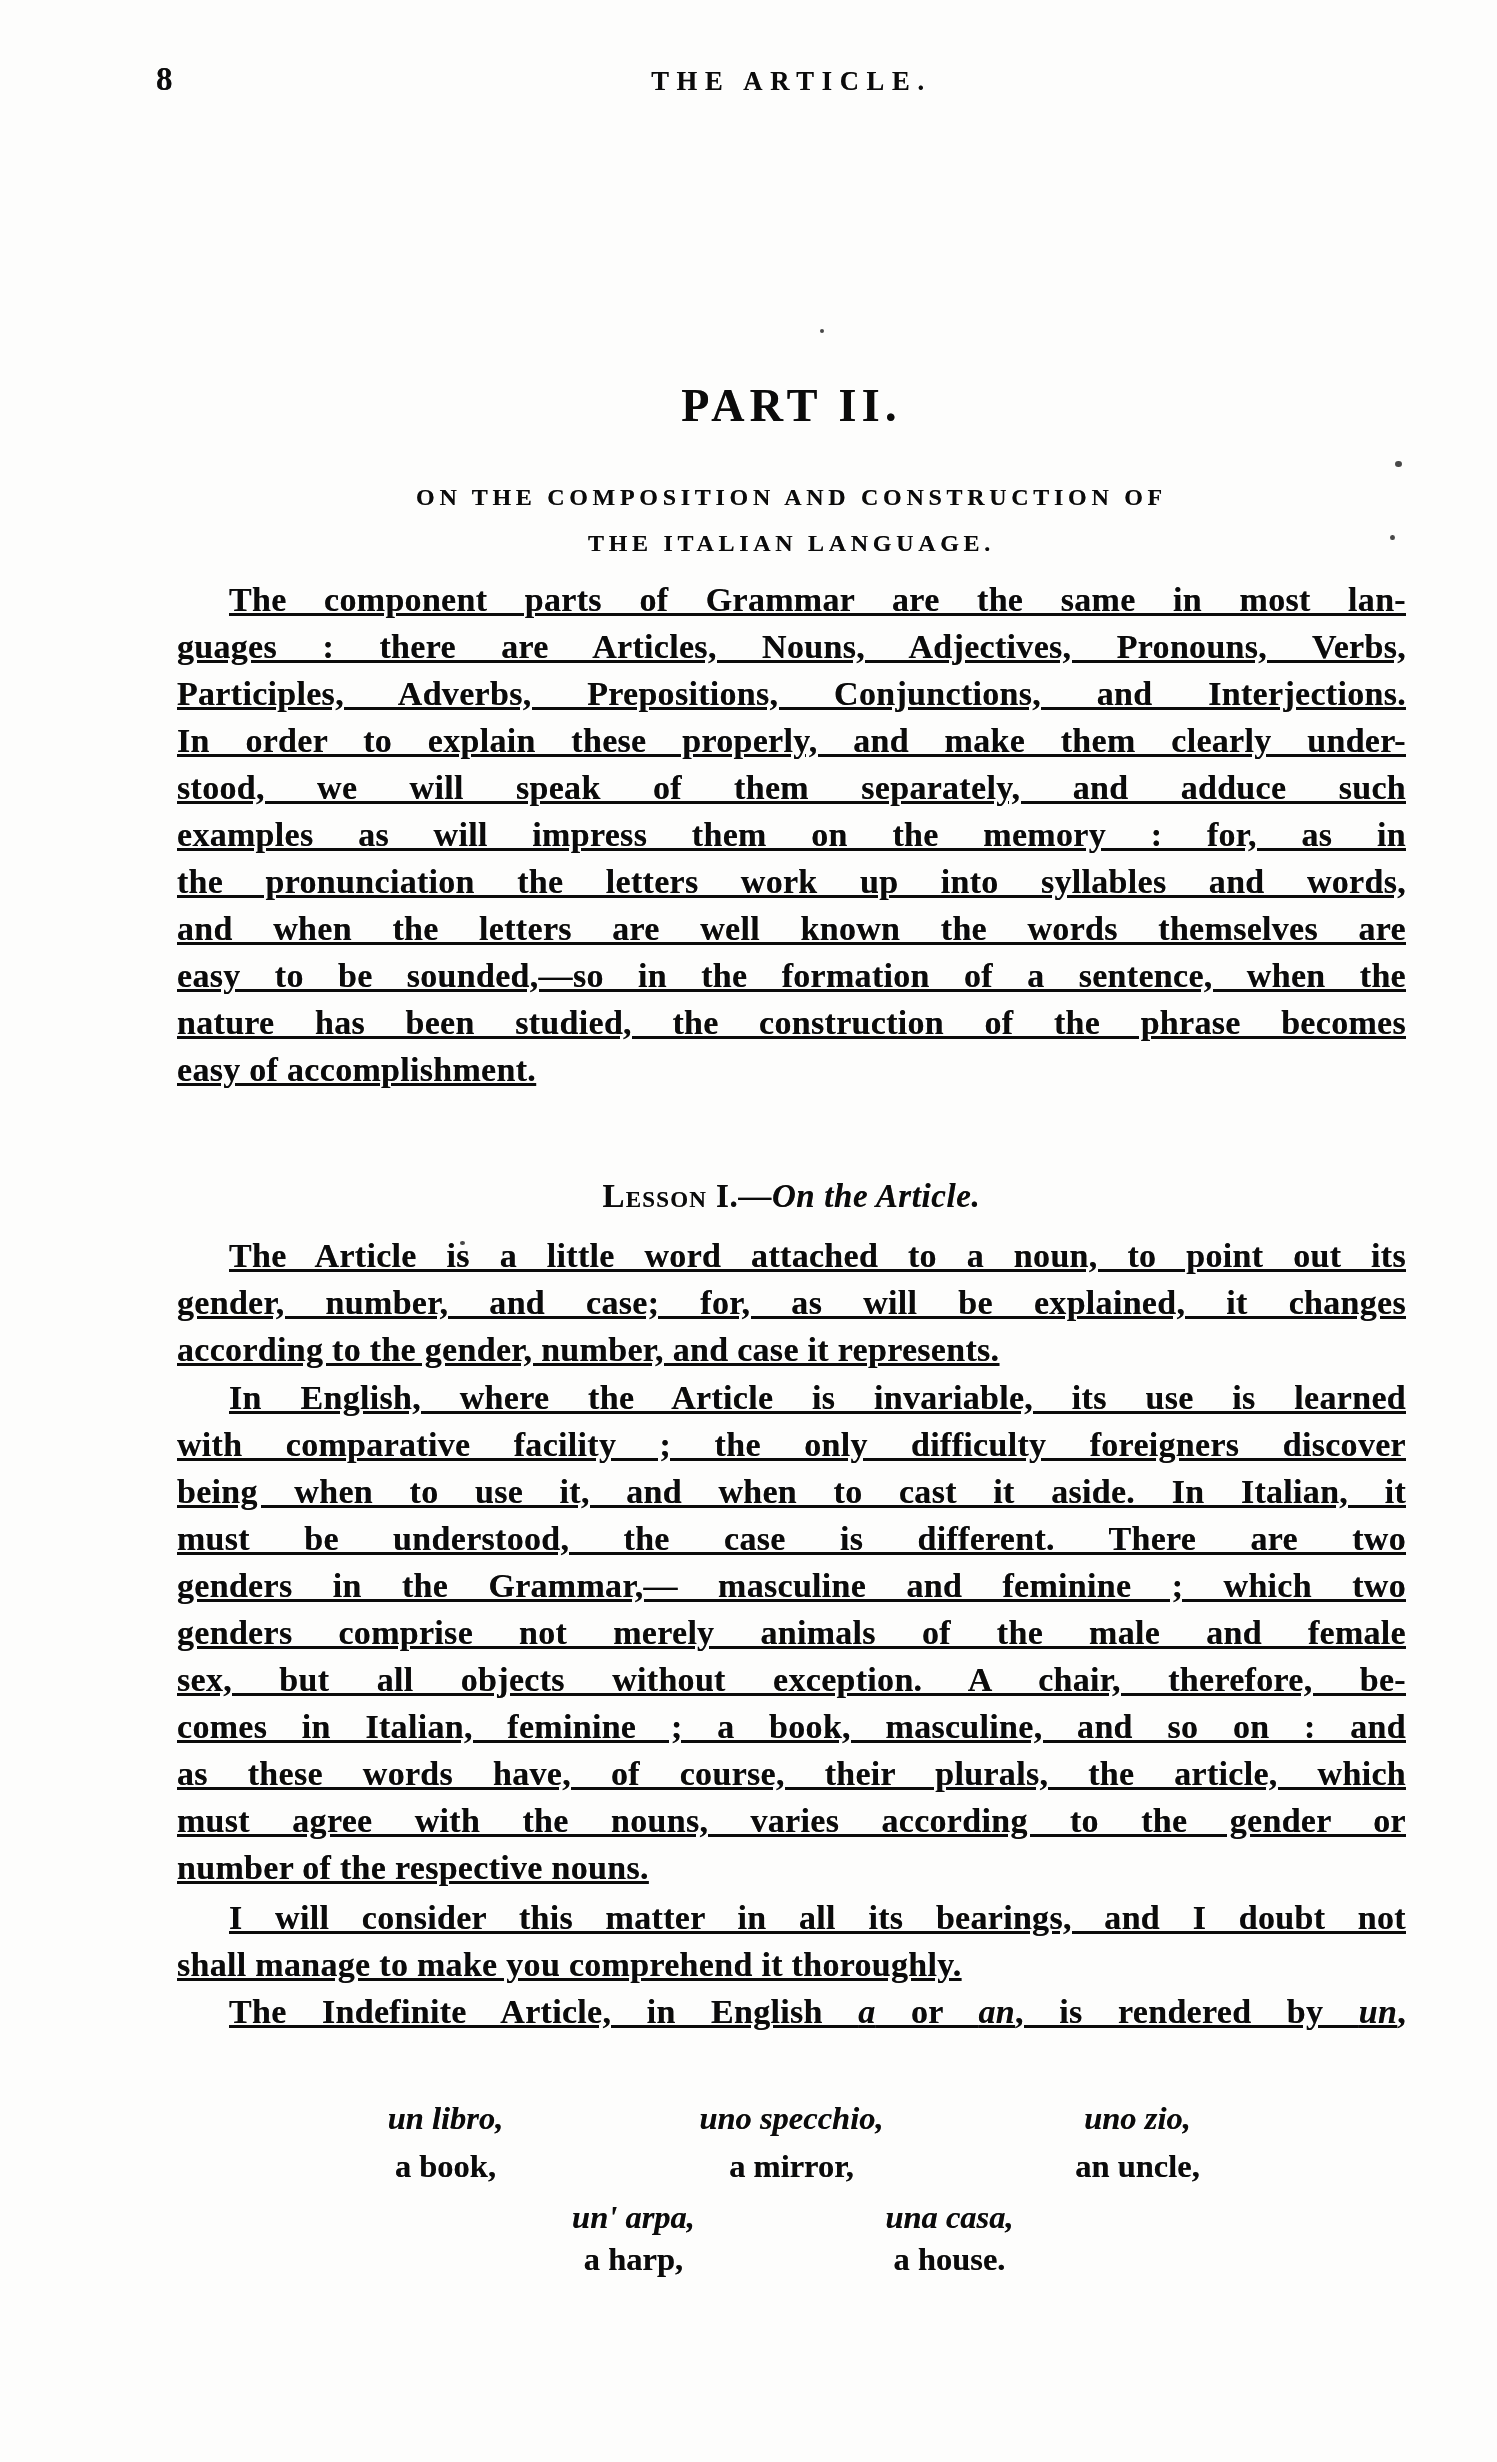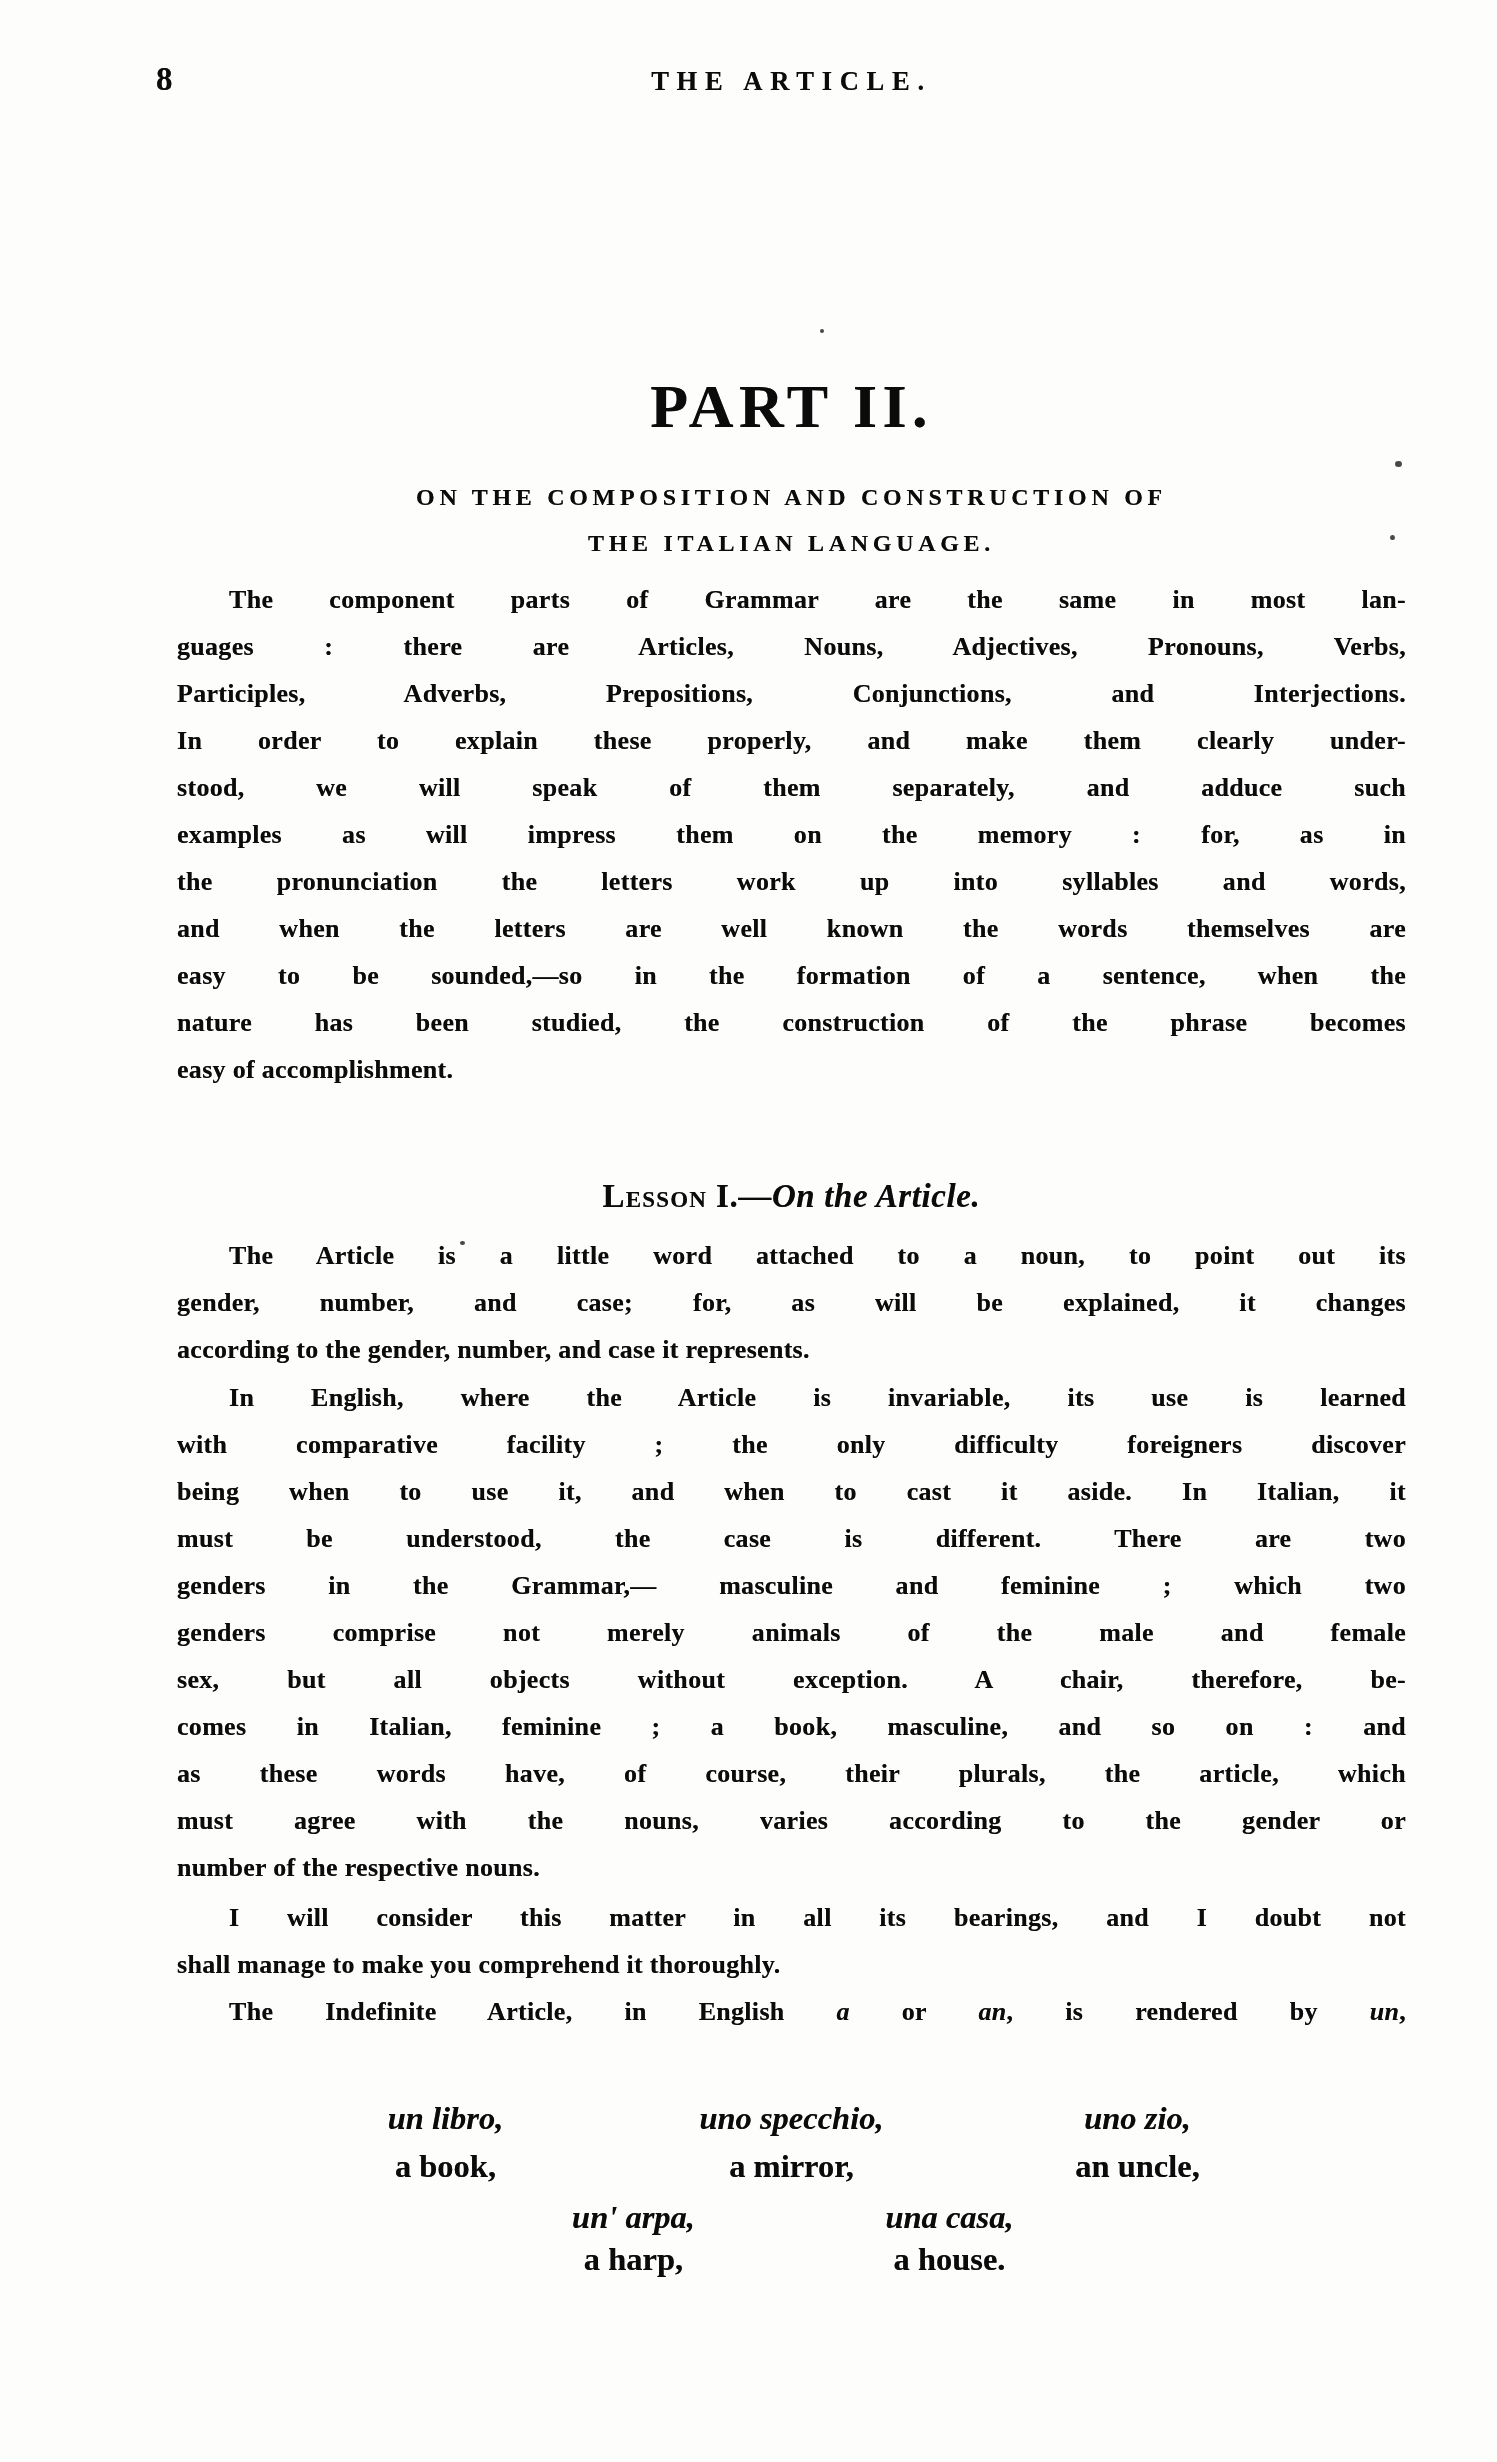--- a/index.html
+++ b/index.html
@@ -27,38 +27,39 @@
     left: 177px; top: 64px; width: 1229px;
     text-align: center;
     font-size: 26.6px; line-height: 35px;
     letter-spacing: 7.7px;
   }
 
   
   .part-heading {
     left: 177px; top: 379px; width: 1229px;
     text-align: center;
-    font-size: 62px; line-height: 54px;
+    font-size: 46px; line-height: 54px;
     letter-spacing: 5.3px;
     margin: 0; font-weight: 700;
   }
   .section-line1, .section-line2 {
     left: 177px; width: 1229px;
     text-align: center;
     font-size: 24px; line-height: 33px;
     letter-spacing: 4.7px;
   }
   .section-line1 { top: 481px; }
   .section-line2 { top: 527px; }
 
   
   .para {
     left: 177px; width: 1229px;
-    font-size: 26px; line-height: 47px;
+    font-size: 34px; line-height: 47px;
     letter-spacing: 0.3px;
+    text-decoration: underline;
   }
   .para-1 { top: 576px; }
   .para-2 { top: 1232px; }
   .para-3 { top: 1374px; }
   .para-4 { top: 1894px; }
   .para-5 { top: 1988px; }
   .line { text-align: justify; text-align-last: justify; text-justify: inter-word; height: 47px; }
   .line.indent { padding-left: 52px; }
   .line.last { text-align-last: left; }
   .it { font-style: italic; }

